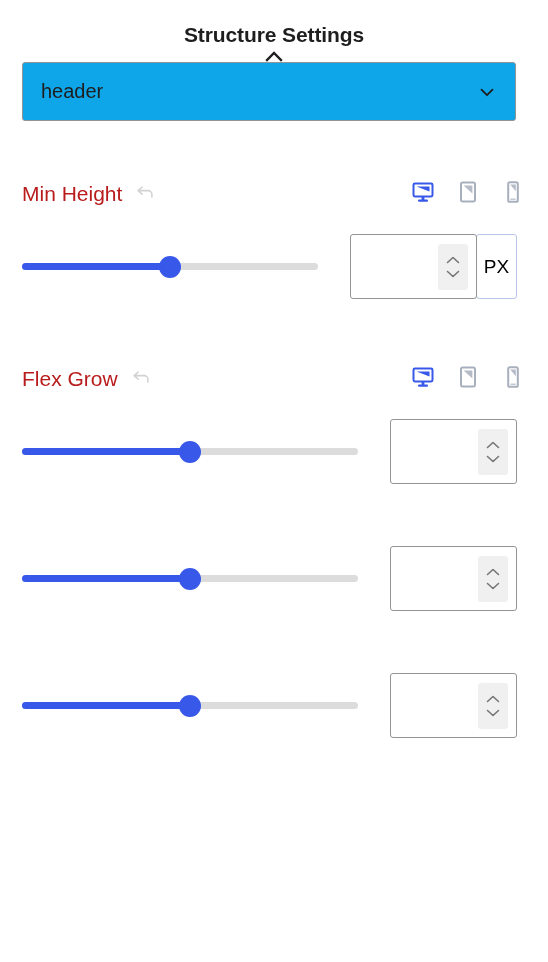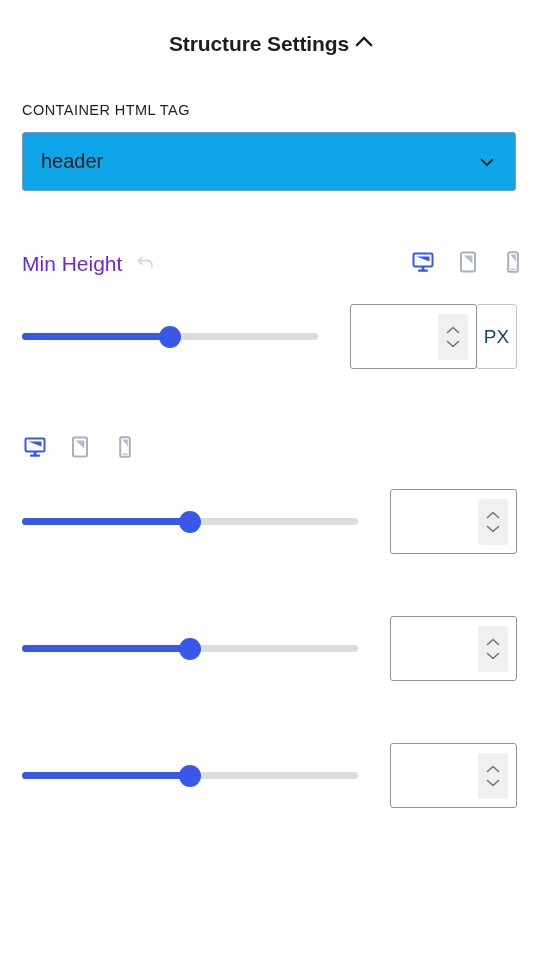--- a/index.html
+++ b/index.html
@@ -17,23 +17,24 @@
     height: 962px;
     background: #ffffff;
     position: relative;
     overflow: hidden;
   }
 
   
   .panel-header {
     display: flex;
     align-items: center;
-    justify-content: center;
+    justify-content: space-between;
     padding: 24px 22px 0 22px;
     height: 62px;
+    flex-direction: column;
   }
   .panel-title {
     font-size: 21px;
     font-weight: 700;
     color: #1e1e1e;
     letter-spacing: -0.1px;
     line-height: 1;
   }
   .collapse-btn {
     width: 30px;
@@ -96,21 +97,21 @@
     justify-content: space-between;
     height: 34px;
   }
   .control-head-left {
     display: flex;
     align-items: center;
     gap: 10px;
   }
   .control-label {
     font-size: 21px;
-    color: #6d28d9;
+    color: #b91c1c;
     font-weight: 400;
     line-height: 1;
     white-space: nowrap;
   }
   .reset-btn {
     width: 26px;
     height: 26px;
     display: flex;
     align-items: center;
     justify-content: center;
@@ -228,21 +229,21 @@
     width: 41px;
     height: 65px;
     margin-left: -1px;
     border: 1px solid #b9c6e8;
     border-radius: 3px;
     background: #ffffff;
     display: flex;
     align-items: center;
     justify-content: center;
     font-size: 19px;
-    color: #0c4a6e;
+    color: #000000;
     font-family: "Liberation Sans", sans-serif;
     cursor: pointer;
   }
 
   
   .sec-minheight { margin-top: 55px; }
   .sec-minheight .slider { width: 296px; }
   .sec-minheight .num-group { margin-left: 32px; }
 
   .sec-flexgrow { margin-top: 62px; }
@@ -269,21 +270,20 @@
     <button class="collapse-btn">
       <span>
         <svg width="24" height="24" viewBox="0 0 24 24" fill="none">
           <path d="M5 15 L12 8 L19 15" stroke="#1e1e1e" stroke-width="2.3" stroke-linecap="square" stroke-linejoin="miter"></path>
         </svg>
       </span>
     </button>
   </div>
 
   <div class="field-block">
-    <label class="field-label-caps">CONTAINER HTML TAG</label>
     <div class="select-wrap">
       <div class="select-box">header</div>
       <span class="select-chevron">
         <svg width="22" height="22" viewBox="0 0 24 24" fill="none">
           <path d="M6 9.5 L12 15.5 L18 9.5" stroke="#1e1e1e" stroke-width="2" stroke-linecap="round" stroke-linejoin="round"></path>
         </svg>
       </span>
     </div>
   </div>
 
@@ -352,20 +352,30 @@
             </span>
           </span>
         </div>
         <button class="unit-btn">PX</button>
       </div>
     </div>
   </div>
 
   <div class="control sec-flexgrow">
     <div class="control-head">
+      <div class="control-head-left">
+        <span class="control-label">Flex Grow</span>
+        <button class="reset-btn">
+          <span>
+            <svg width="22" height="22" viewBox="0 0 24 24" fill="none">
+              <path d="M4.5 10.5 L9 6.5 M4.5 10.5 L9 14.5 M4.5 10.5 H15.5 a4 4 0 0 1 4 4 V17.5" stroke="#d2d2d2" stroke-width="1.7" stroke-linecap="round" stroke-linejoin="round"></path>
+            </svg>
+          </span>
+        </button>
+      </div>
       <div class="device-switch">
         <button class="device-btn">
           <span>
             <svg width="24" height="24" viewBox="0 0 24 24">
               <rect x="2.5" y="3.5" width="19" height="13" rx="1.4" fill="none" stroke="#3858e9" stroke-width="2"></rect>
               <path d="M5.5 6.5 H18.5 V11.5 Z" fill="#3858e9"></path>
               <rect x="10.6" y="16.5" width="2.8" height="3.6" fill="#3858e9"></rect>
               <rect x="7" y="19.6" width="10" height="2.1" rx="1" fill="#3858e9"></rect>
             </svg>
           </span>

